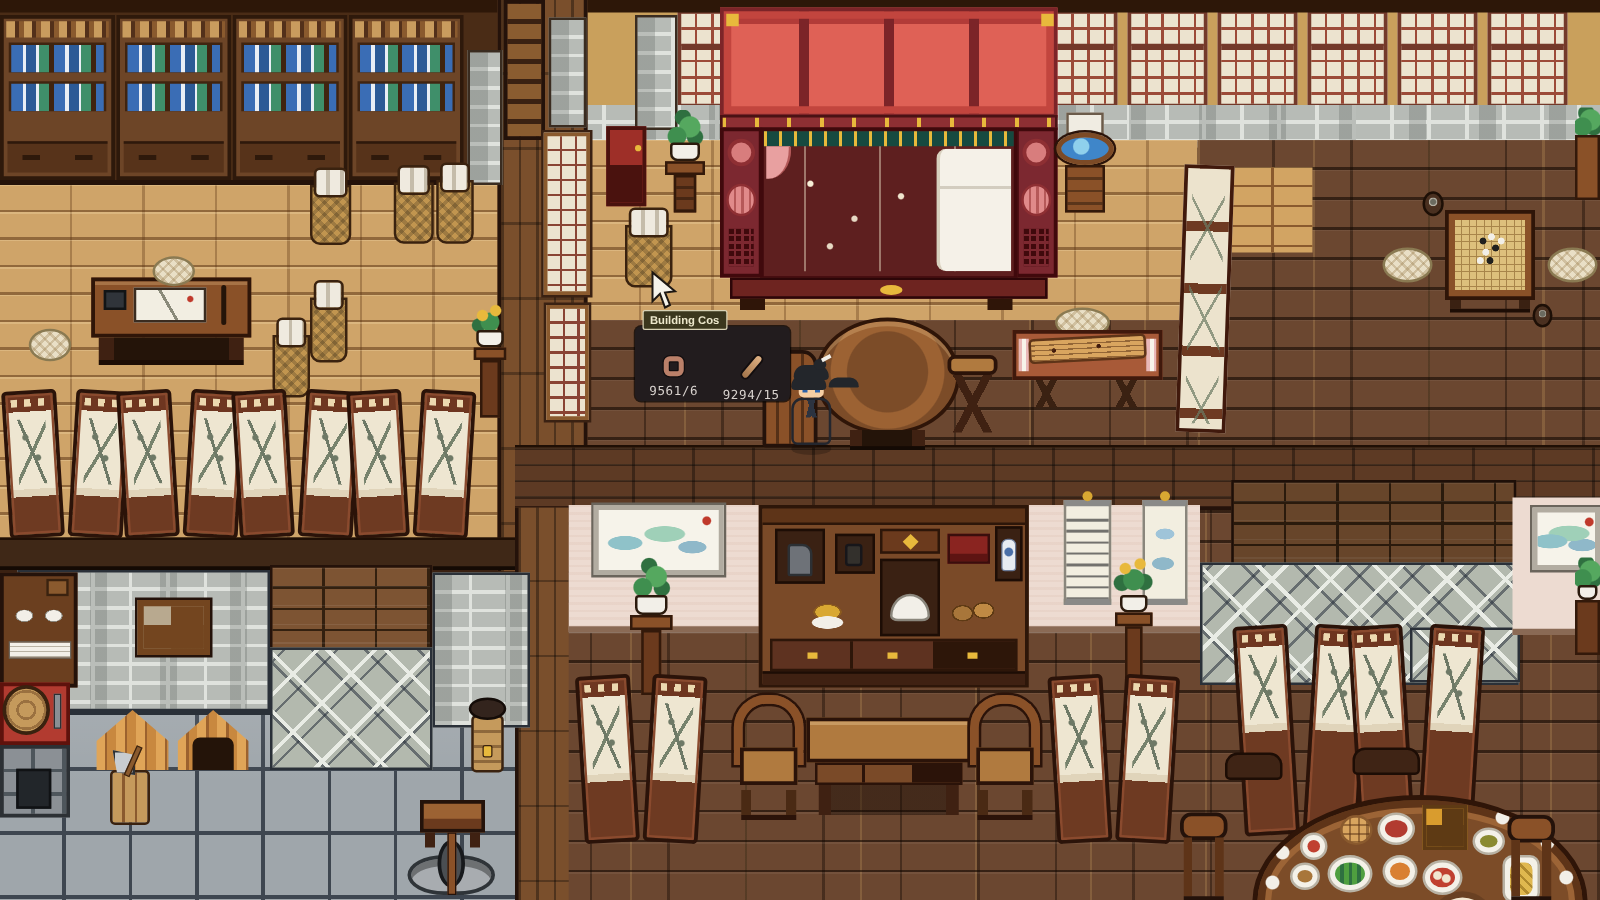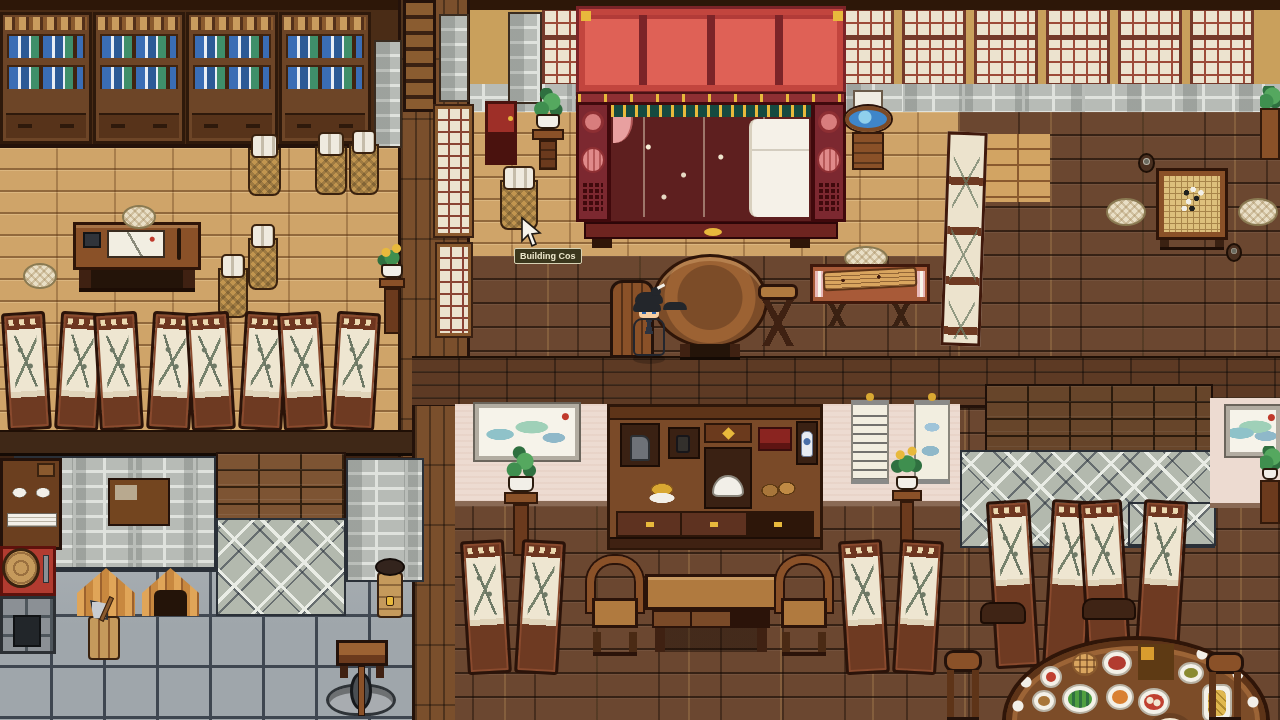--- a/index.html
+++ b/index.html
@@ -500,20 +500,32 @@
   <div class="s cushion" style="left:1106px;top:198px;width:40px;height:28px"></div>
   <div class="s cushion" style="left:1238px;top:198px;width:40px;height:28px"></div>
   <div class="s pot" style="left:1138px;top:153px;width:17px;height:20px"></div>
   <div class="s pot" style="left:1226px;top:243px;width:16px;height:19px"></div>
   <div class="s plantstand" style="left:1258px;top:86px;width:22px;height:76px">
     <div class="s leafy" style="left:2px;top:0;width:20px;height:22px"></div>
     <div class="s standcol" style="left:2px;top:22px;width:20px;height:52px"></div>
   </div>
 
   <div class="s tipwrap" style="left:508px;top:248px;width:124px;height:74px">
+    <div class="tip-panel">
+      <div class="res-row">
+        <div class="res">
+          <div class="ic-stone"></div>
+          <div class="val">9561/6</div>
+        </div>
+        <div class="res">
+          <div class="ic-stick"></div>
+          <div class="val">9294/15</div>
+        </div>
+      </div>
+    </div>
     <div class="tip-label">Building Cos</div>
   </div>
 
   <svg class="s" style="left:519px;top:216px;z-index:60" width="24" height="32" viewBox="0 0 24 32">
     <polygon points="3,2 3,25 9,19 13,30 17,28 13,18 21,17" fill="#f5f2ea" stroke="#1d1712" stroke-width="1.6"></polygon>
   </svg>
 
 </div>
 
 </body></html>

